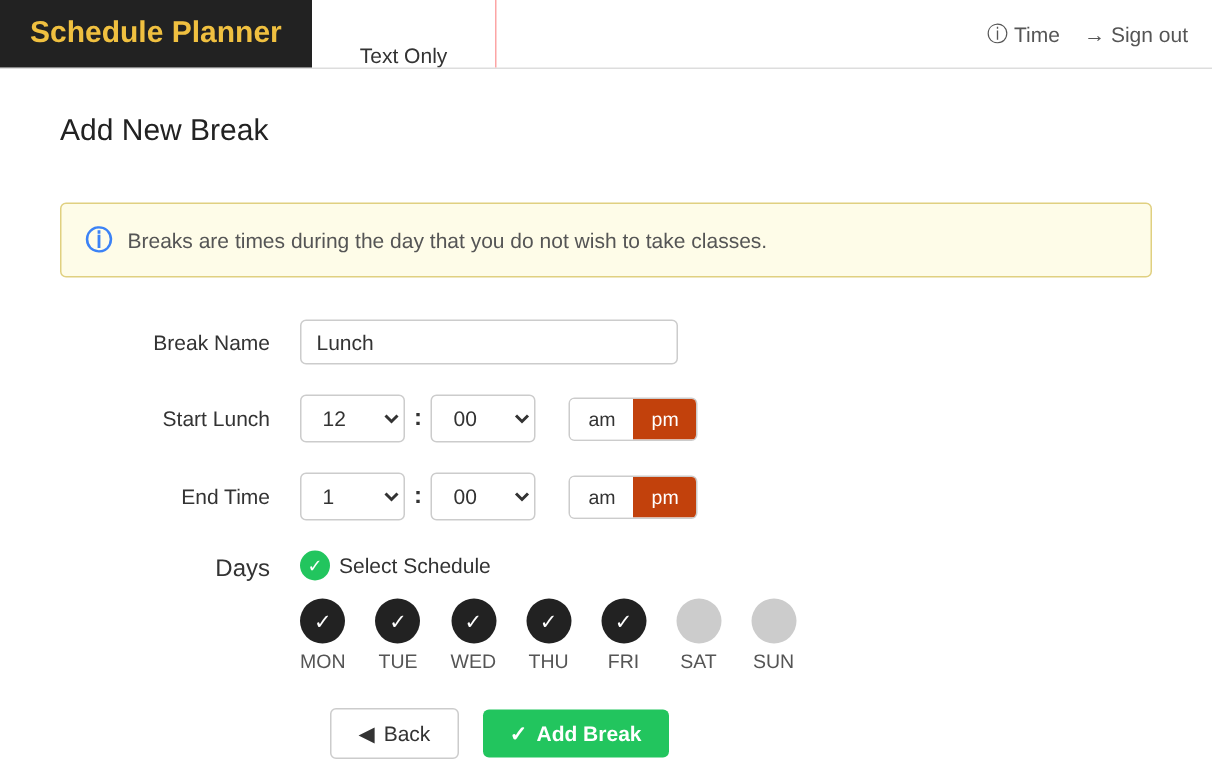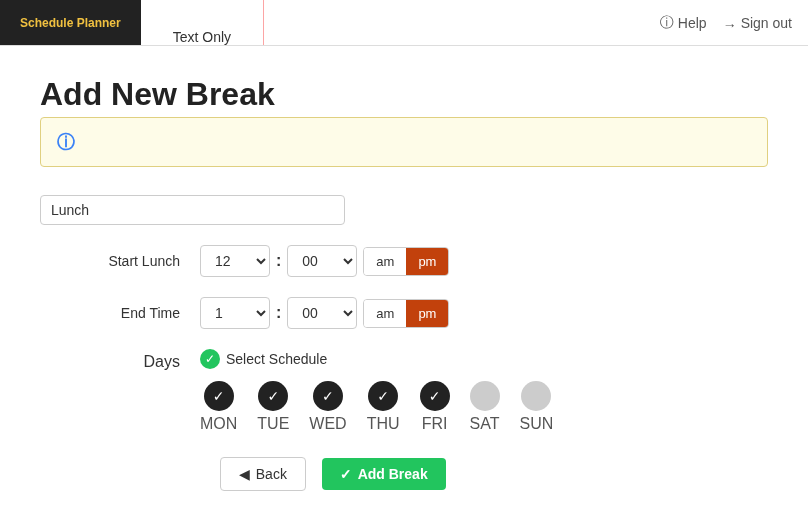--- a/index.html
+++ b/index.html
@@ -10,21 +10,21 @@
       display: flex;
       align-items: center;
       height: 46px;
       background: #fff;
       border-bottom: 1px solid #ddd;
     }
     .navbar-brand {
       background: #222;
       color: #f0c040;
       font-weight: bold;
-      font-size: 12px;
+      font-size: 20px;
       padding: 0 20px;
       height: 100%;
       display: flex;
       align-items: center;
     }
     .navbar-text-only {
       padding: 0 32px;
       color: #333;
       font-size: 14px;
       border-right: 1px solid #fca5a5;
@@ -46,23 +46,23 @@
       display: flex;
       align-items: center;
       gap: 4px;
     }
 
     
     .main {
       padding: 30px 40px;
     }
     .page-title {
-      font-size: 32px;
-      font-weight: bold;
-      margin-bottom: 4px;
+      font-size: 20px;
+      font-weight: normal;
+      margin-bottom: 36px;
       color: #222;
     }
 
     
     .info-box {
       background: #fefce8;
       border: 1px solid #e0d080;
       border-radius: 4px;
       padding: 12px 16px;
       display: flex;
@@ -92,42 +92,42 @@
     }
     .form-control {
       border: 1px solid #ccc;
       border-radius: 4px;
       padding: 6px 10px;
       font-size: 14px;
       color: #333;
       background: #fff;
     }
     input.form-control {
-      width: 305px;
+      width: 252px;
     }
     select.form-control {
       width: 70px;
       appearance: auto;
     }
 
     .time-group {
       display: flex;
       align-items: center;
       gap: 6px;
     }
     .time-separator {
       font-size: 16px;
       font-weight: bold;
     }
     .ampm-group {
       display: flex;
       border: 1px solid #ccc;
       border-radius: 4px;
       overflow: hidden;
-      margin-left: 0;
+      margin-left: 16px;
     }
     .ampm-btn {
       padding: 6px 12px;
       font-size: 13px;
       cursor: pointer;
       border: none;
       background: #fff;
       color: #333;
     }
     .ampm-btn.active {
@@ -194,21 +194,21 @@
     }
     .day-circle.checked {
       background: #222;
       color: #fff;
     }
     .day-circle.unchecked {
       background: #ccc;
       color: #666;
     }
     .day-label {
-      font-size: 16px;
+      font-size: 13px;
       color: #555;
     }
 
     
     .btn-row {
       display: flex;
       align-items: center;
       gap: 16px;
       margin-left: 180px;
     }
@@ -239,37 +239,39 @@
 <nav class="navbar">
   <div class="navbar-brand">
     <span>Schedule Planner</span>
   </div>
   <div class="navbar-text-only">
     <span>Text Only</span>
   </div>
   <div class="navbar-right">
     <a href="#">
       <span>ⓘ</span>
-      <span>Help</span>
+      <span>Time</span>
     </a>
     <a href="#">
       <span>→</span>
       <span>Sign out</span>
     </a>
   </div>
 </nav>
 
 <div class="main">
   <h1 class="page-title">Add New Break</h1>
 
   <div class="info-box">
     <span class="info-icon">ⓘ</span>
+    <span>Breaks are times during the day that you do not wish to take classes.</span>
   </div>
 
   <div class="form-row">
+    <label class="form-label">Break Name</label>
     <input class="form-control" type="text" value="Lunch" placeholder="Lunch" style="">
   </div>
 
   <div class="form-row">
     <label class="form-label">Start Lunch</label>
     <div class="time-group">
       <select class="form-control">
         <option>12</option><option>1</option><option>2</option><option>3</option>
         <option>4</option><option>5</option><option>6</option><option>7</option>
         <option>8</option><option>9</option><option>10</option><option>11</option>

